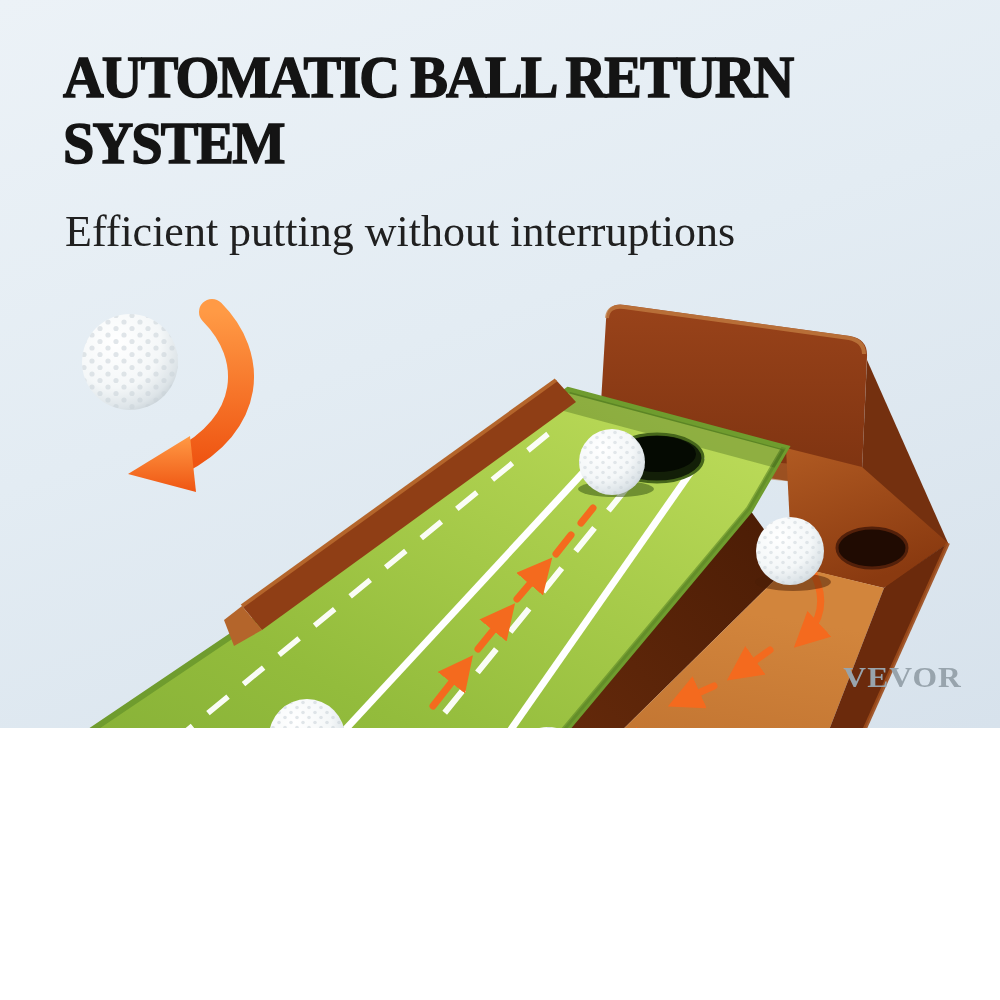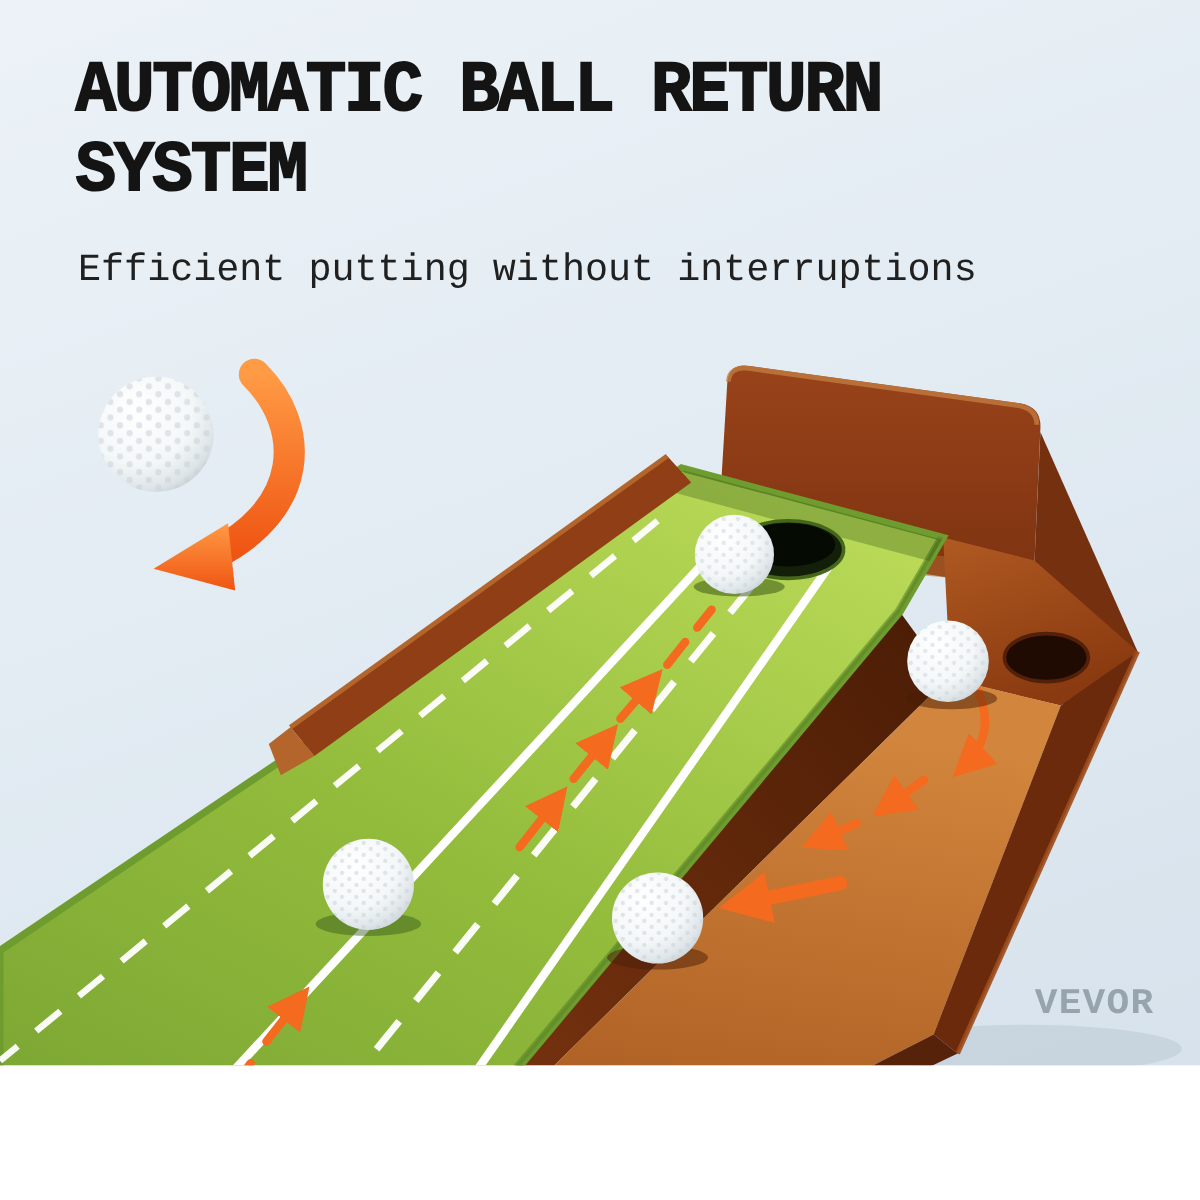--- a/index.html
+++ b/index.html
@@ -1,32 +1,32 @@
 <!DOCTYPE html>
 <html style="--headline-text: #141414; --subtitle-text: #202020; --accent-orange: #f46a1e; --accent-orange-light: #ff9a45; --wood-dark: #7c3210; --wood-mid: #a04b1a; --wood-light: #cc7d35; --mat-green-light: #b9d957; --mat-green: #93bc3c; --mat-green-dark: #6f9c2e; --line-white: #ffffff; --brand-gray: #98a4ad;"><head>
 <meta charset="utf-8">
 <style>
   html,body{margin:0;padding:0;}
   .stage{
-    position:relative;width:1000px;height:888px;overflow:hidden;
+    position:relative;width:1000px;height:728px;overflow:hidden;
     background:linear-gradient(160deg,#ecf2f7 0%,#e3ecf3 45%,#d7e2ec 100%);
-    font-family:Liberation Mono, monospace;
+    font-family:Liberation Serif, serif;
   }
   .headline{
     position:absolute;left:63px;top:44px;
     font-size:60px;line-height:66px;font-weight:800;
     color:var(--headline-text,#141414);
     letter-spacing:-2px;
     transform:scaleX(.94);transform-origin:left top;
     -webkit-text-stroke:1.5px var(--headline-text,#141414);
   }
   .headline span{display:block;}
   .subtitle{
     position:absolute;left:65px;top:206px;
-    font-size:32px;font-weight:400;color:var(--subtitle-text,#202020);
+    font-size:44px;font-weight:400;color:var(--subtitle-text,#202020);
   }
   .art{position:absolute;inset:0;}
   .brand{
     position:absolute;right:38px;bottom:34px;
     font-size:30px;font-weight:700;letter-spacing:1px;
     color:var(--brand-gray,#98a4ad);
     transform:scaleX(1.05);transform-origin:right;
   }
 </style>
 </head>

